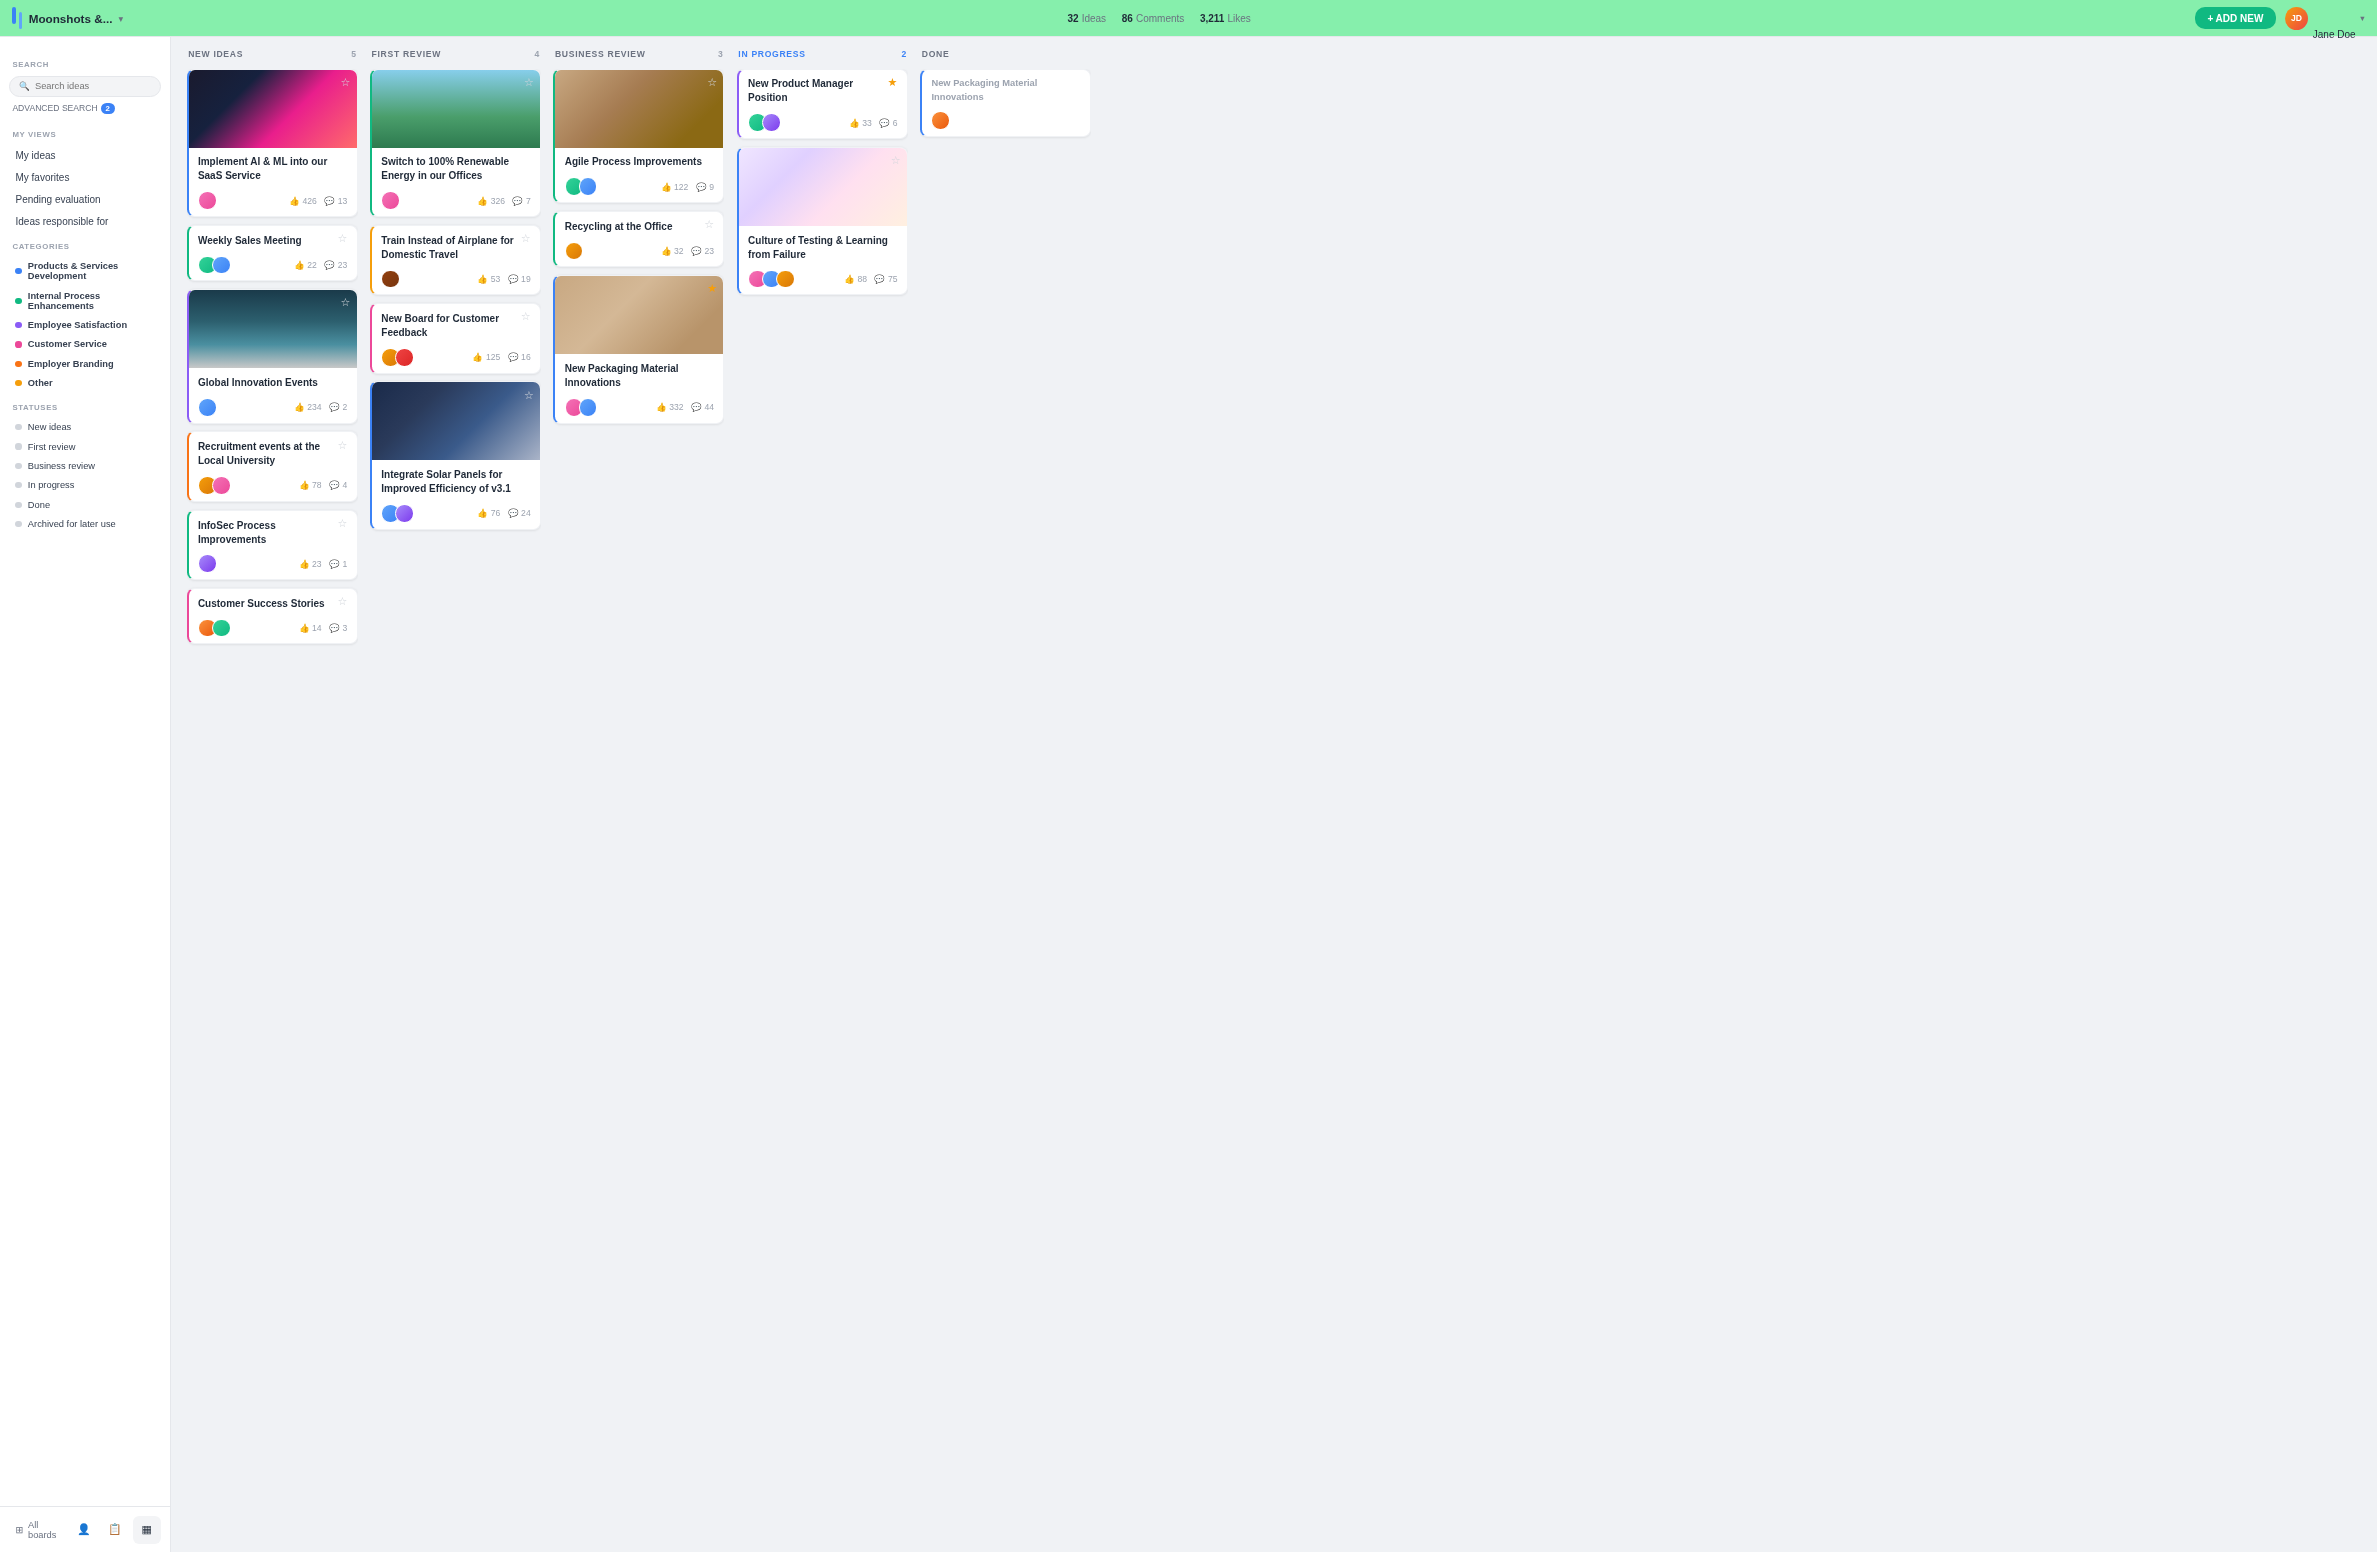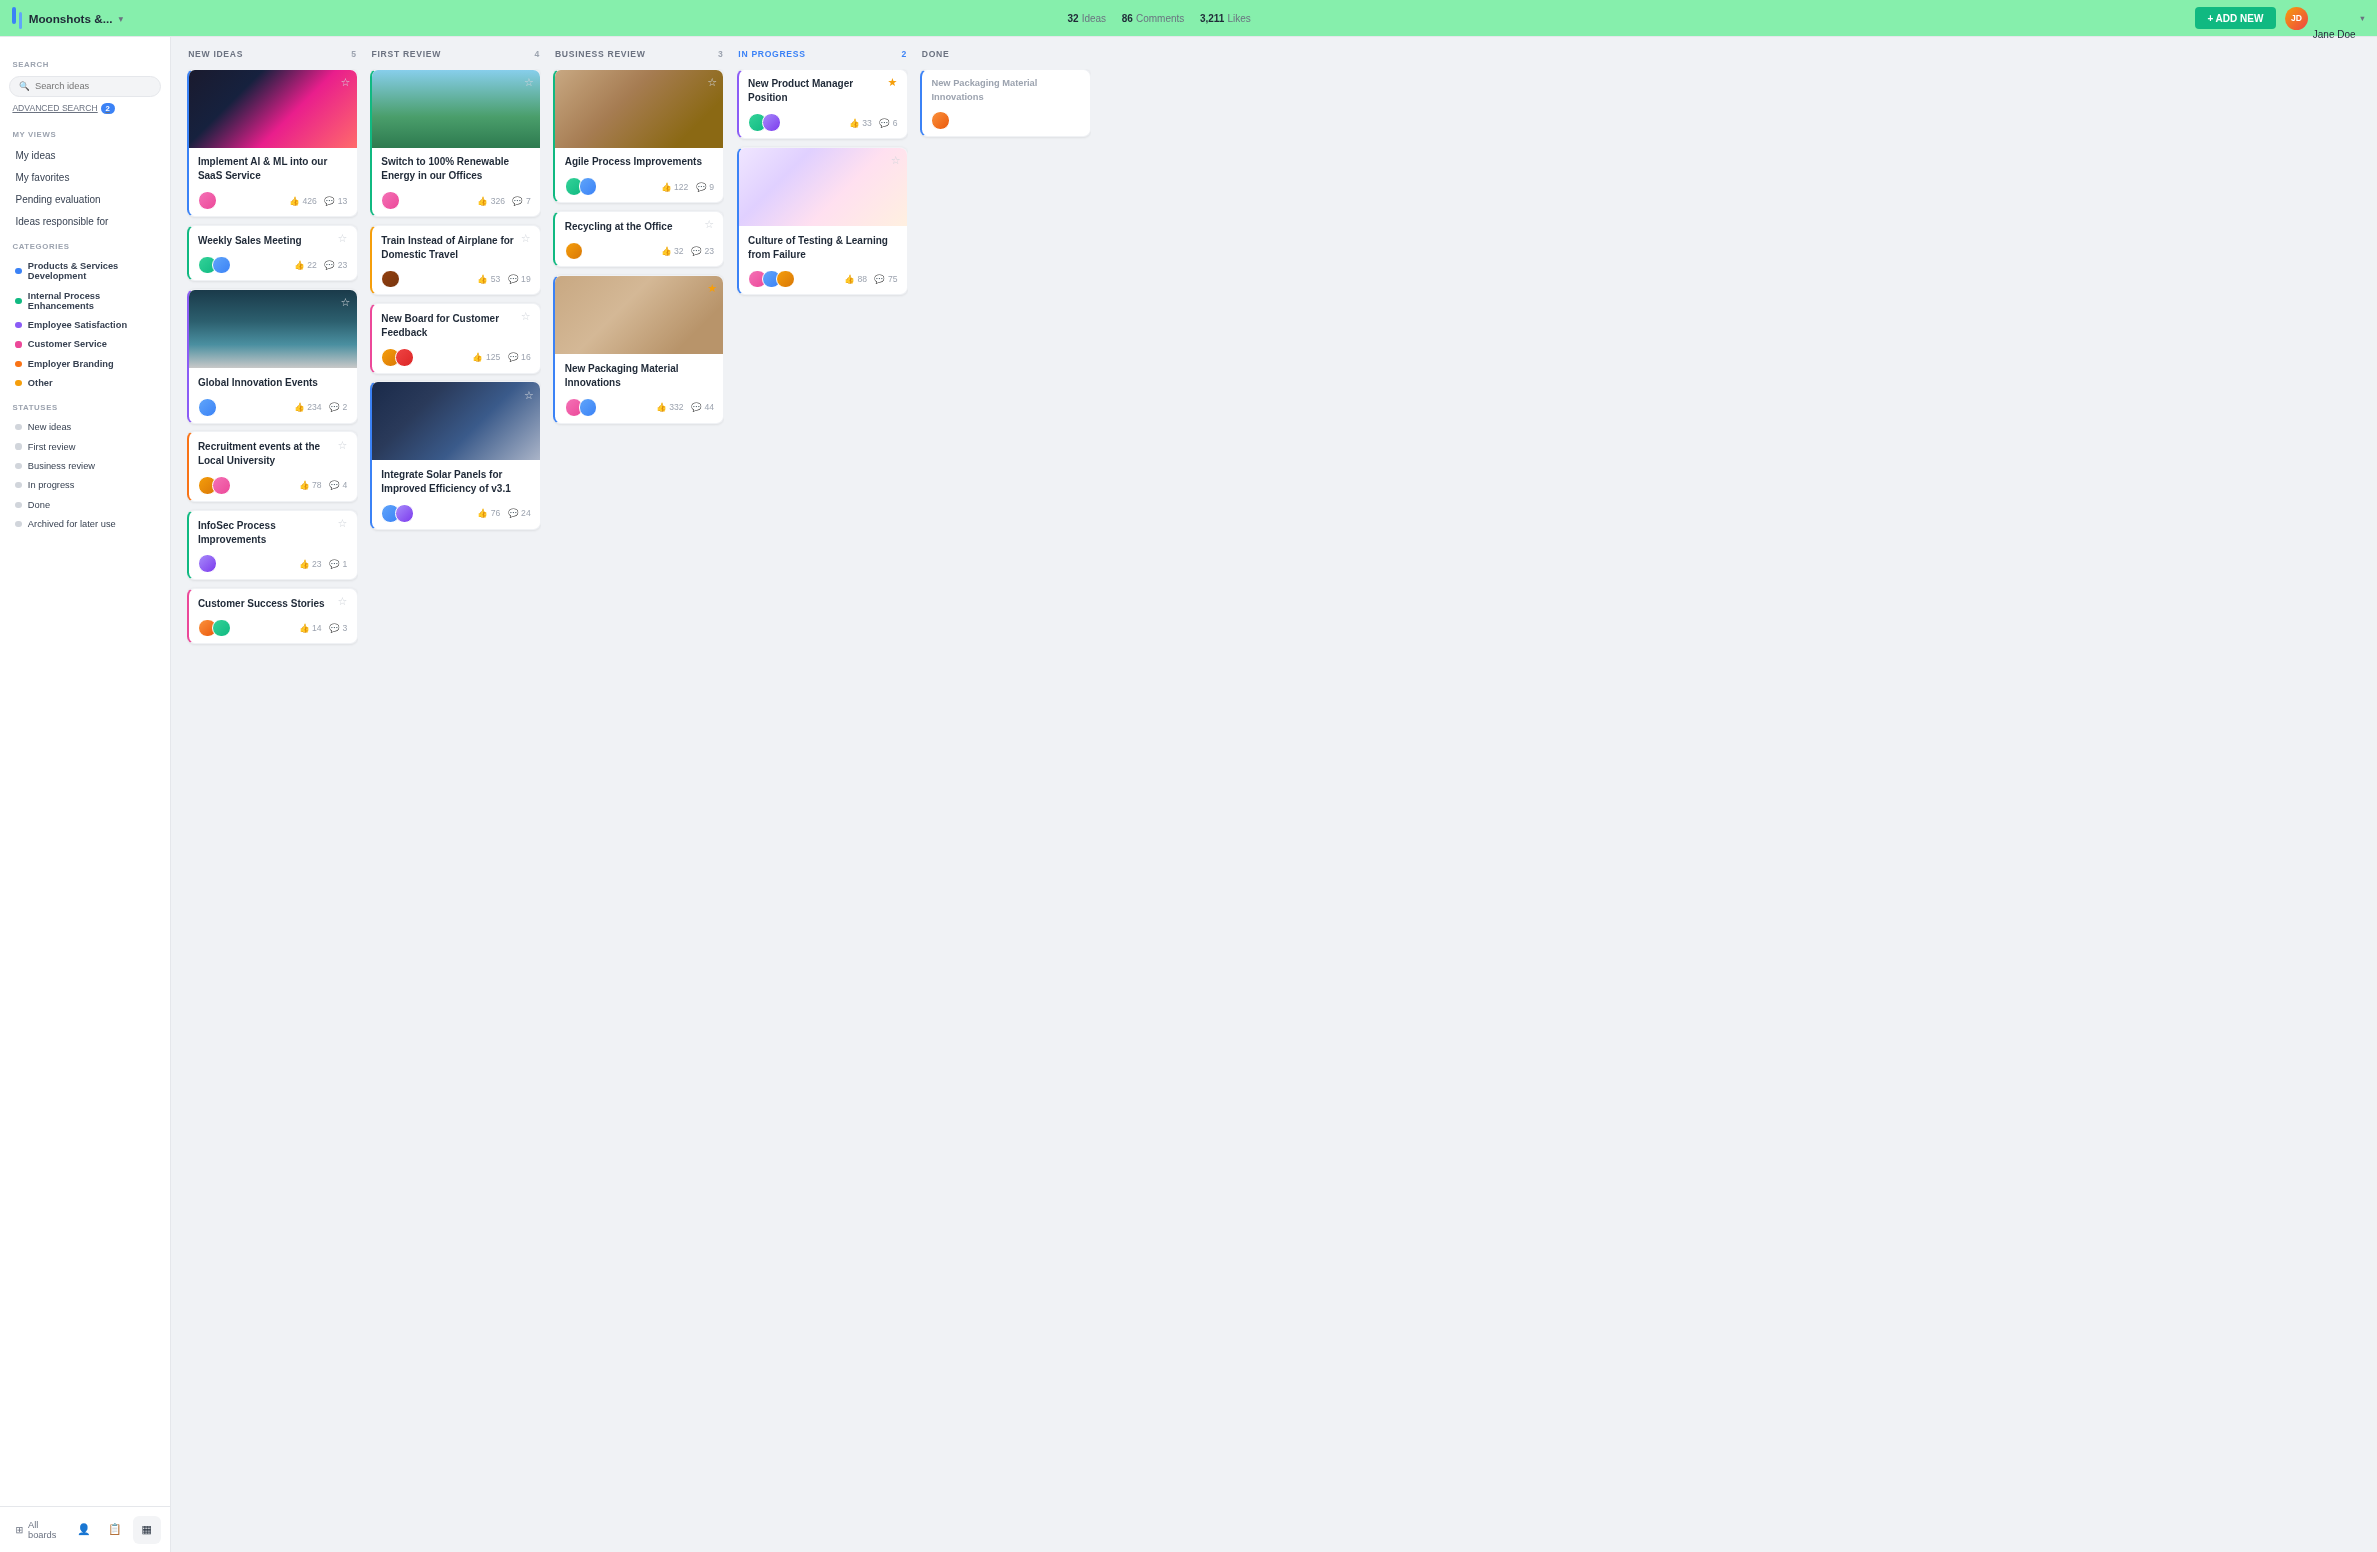--- a/index.html
+++ b/index.html
@@ -11,36 +11,36 @@
     .logo-icon { display: flex; gap: 2.3px; }
     .logo-bar { width: 3.9px; height: 17px; border-radius: 2.3px; }
     .logo-bar:nth-child(1) { background: #3b82f6; }
     .logo-bar:nth-child(2) { background: #60a5fa; margin-top: 4.7px; }
     .brand-name { font-weight: 600; font-size: 11.7px; color: #1f2937; }
     .chevron-icon { color: #6b7280; font-size: 9.3px; }
     .topbar-center { display: flex; align-items: center; gap: 15.6px; font-size: 10px; color: #6b7280; }
     .topbar-center span { display: flex; align-items: center; gap: 3.1px; }
     .topbar-center strong { color: #1f2937; font-weight: 600; }
     .topbar-right { display: flex; align-items: center; gap: 9.3px; }
-    .add-new-btn { background: #10b981; color: #fff; border: none; border-radius: 4px; padding: 5.4px 12.4px; font-size: 10px; font-weight: 600; cursor: pointer; display: flex; align-items: center; gap: 3.1px; text-align: right; }
+    .add-new-btn { background: #10b981; color: #fff; border: none; border-radius: 10px; padding: 5.4px 12.4px; font-size: 10px; font-weight: 600; cursor: pointer; display: flex; align-items: center; gap: 3.1px; text-align: right; }
     .user-avatar-area { display: flex; align-items: center; gap: 4.7px; cursor: pointer; }
     .user-avatar { width: 23px; height: 23px; border-radius: 50%; background: #d1d5db; overflow: hidden; display: flex; align-items: center; justify-content: center; font-size: 8.6px; font-weight: 600; color: #fff; background: linear-gradient(135deg, #f59e0b, #ef4444); }
     .user-name { font-size: 10px; color: #1f2937; margin-top: 32px; }
 
     
     .main-layout { display: flex; flex: 1; overflow: hidden; }
 
     
     .sidebar { width: 171px; background: #fff; border-right: 0.8px solid #e5e7eb; display: flex; flex-direction: column; flex-shrink: 0; overflow-y: auto; }
     .sidebar-content { padding: 12.4px 9.3px; flex: 1; }
     .sidebar-section-label { font-size: 7.8px; font-weight: 700; color: #9ca3af; text-transform: uppercase; letter-spacing: 0.08em; margin-bottom: 6.2px; margin-top: 11px; padding-left: 3.1px; }
     .search-box { background: #f3f4f6; border: 0.8px solid #e5e7eb; border-radius: 15.6px; padding: 4.7px 9.3px; display: flex; align-items: center; gap: 4.7px; margin-bottom: 6.2px; }
     .search-box input { background: none; border: none; outline: none; font-size: 9.3px; color: #6b7280; width: 100%; }
     .search-icon { color: #9ca3af; font-size: 8.6px; }
-    .advanced-search { font-size: 8.6px; color: #6b7280; display: flex; align-items: center; gap: 3.1px; padding-left: 3.1px; margin-bottom: 16px; text-decoration: underline; }
+    .advanced-search { font-size: 8.6px; color: #6b7280; display: flex; align-items: center; gap: 3.1px; padding-left: 3.1px; margin-bottom: 16px; }
     .badge { background: #3b82f6; color: #fff; border-radius: 7.8px; padding: 0.8px 4.7px; font-size: 7.8px; font-weight: 600; }
     .sidebar-nav-item { padding: 4.7px 6.2px; border-radius: 4.7px; font-size: 10px; color: #374151; cursor: pointer; margin-bottom: 1.6px; }
     .category-item { display: flex; align-items: center; gap: 6.2px; padding: 3.9px 6.2px; border-radius: 4.7px; font-size: 9.3px; color: #374151; cursor: pointer; margin-bottom: 1.6px; font-weight: bold; }
     .cat-dot { width: 6.2px; height: 6.2px; border-radius: 50%; flex-shrink: 0; }
     .status-item { display: flex; align-items: center; gap: 6.2px; padding: 3.9px 6.2px; border-radius: 4.7px; font-size: 9.3px; color: #374151; cursor: pointer; margin-bottom: 1.6px; }
     .status-dot { width: 6.2px; height: 6.2px; border-radius: 50%; background: #d1d5db; flex-shrink: 0; }
     .sidebar-bottom { border-top: 0.8px solid #e5e7eb; padding: 7.8px 9.3px; display: flex; justify-content: space-around; align-items: center; }
     .all-boards { display: flex; align-items: center; gap: 4.7px; font-size: 9.3px; color: #6b7280; cursor: pointer; padding: 4.7px 6.2px; }
     .bottom-icons { display: flex; gap: 3.1px; }
     .bottom-icon-btn { width: 28px; height: 28px; border-radius: 6.2px; display: flex; align-items: center; justify-content: center; cursor: pointer; font-size: 11px; color: #9ca3af; }

